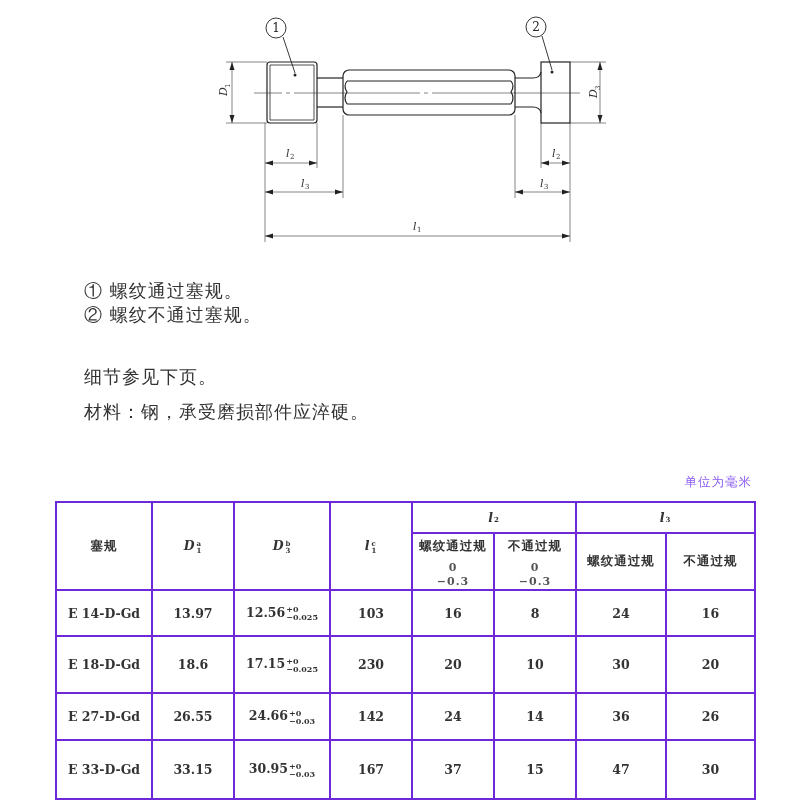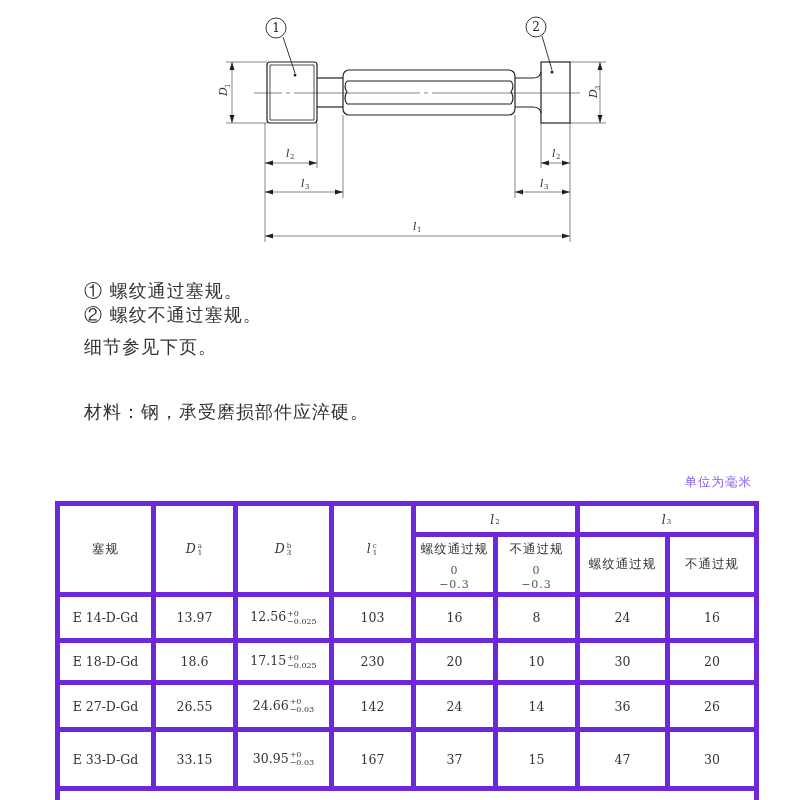--- a/index.html
+++ b/index.html
@@ -17,22 +17,22 @@
   .unit {
     position: absolute; right: 48px; top: 474px; font-size: 12.5px; color: #8b5cf6;
     letter-spacing: 1px;
   }
   table.spec {
     position: absolute; left: 55px; top: 501px; width: 699px;
     border-collapse: collapse; table-layout: fixed;
     font-size: 12.5px; color: #333;
   }
   table.spec td, table.spec th {
-    border: 5px solid #6d28d9; text-align: center; vertical-align: middle;
-    font-weight: normal; padding: 0;
+    border: 2px solid #6d28d9; text-align: center; vertical-align: middle;
+    font-weight: bold; padding: 0;
   }
   table.spec th { letter-spacing: 1px; }
   .ital { font-style: italic; font-family: "DejaVu Serif", serif; }
   .supsub { display: inline-block; vertical-align: middle; font-size: 7px; line-height: 7px; text-align: left; font-style: normal; margin-left: 1px; }
   .supsub span { display: block; }
   .tol { display: inline-block; vertical-align: middle; font-size: 8px; line-height: 8px; text-align: left; margin-left: 1px; }
   .tol span { display: block; }
   .subtol { font-size: 11px; line-height: 14px; display: block; color: #555; }
   .fn { text-align: left !important; padding-left: 66px !important; }
 </style>
@@ -146,21 +146,21 @@
       <text x="540" y="187">l</text>
       <text x="544" y="189" font-size="7" font-style="normal">3</text>
       <text x="413" y="230">l</text>
       <text x="417" y="232" font-size="7" font-style="normal">1</text>
     </g>
   </svg>
 </div>
 
 <div class="note" style="top:279px;">① 螺纹通过塞规。</div>
 <div class="note" style="top:303px;">② 螺纹不通过塞规。</div>
-<div class="note" style="top:335px;">细节参见下页。</div>
+<div class="note" style="top:365px;">细节参见下页。</div>
 <div class="note" style="top:400px;">材料：钢，承受磨损部件应淬硬。</div>
 
 <div class="unit">单位为毫米</div>
 
 <table class="spec">
   <colgroup>
     <col style="width:96px">
       <col style="width:82px">
       <col style="width:96px">
       <col style="width:82px">
@@ -206,21 +206,21 @@
   <tr style="height:46px;">
     <td>E 14-D-Gd</td>
     <td>13.97</td>
     <td><span>12.56</span><span class="tol"><span>+0</span><span>−0.025</span></span></td>
     <td>103</td>
     <td>16</td>
     <td>8</td>
     <td>24</td>
     <td>16</td>
   </tr>
-  <tr style="height:42px;">
+  <tr style="height:57px;">
     <td>E 18-D-Gd</td>
     <td>18.6</td>
     <td><span>17.15</span><span class="tol"><span>+0</span><span>−0.025</span></span></td>
     <td>230</td>
     <td>20</td>
     <td>10</td>
     <td>30</td>
     <td>20</td>
   </tr>
   <tr style="height:47px;">

